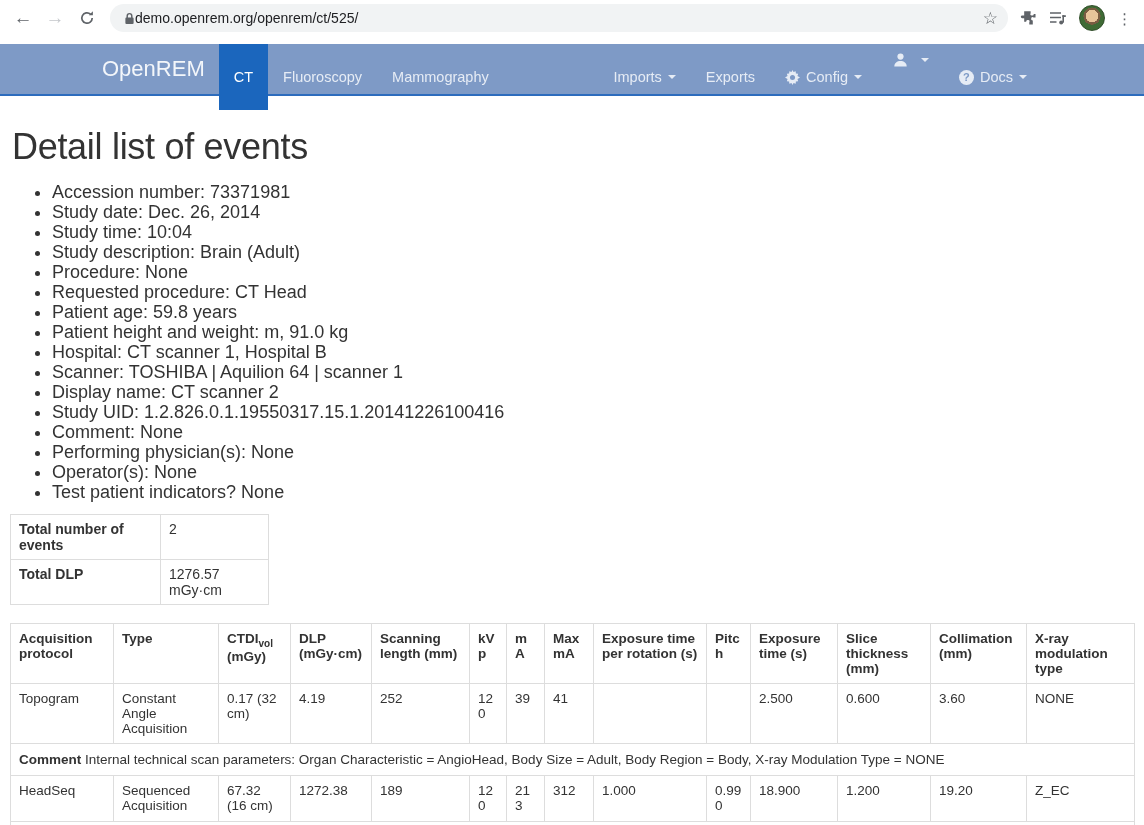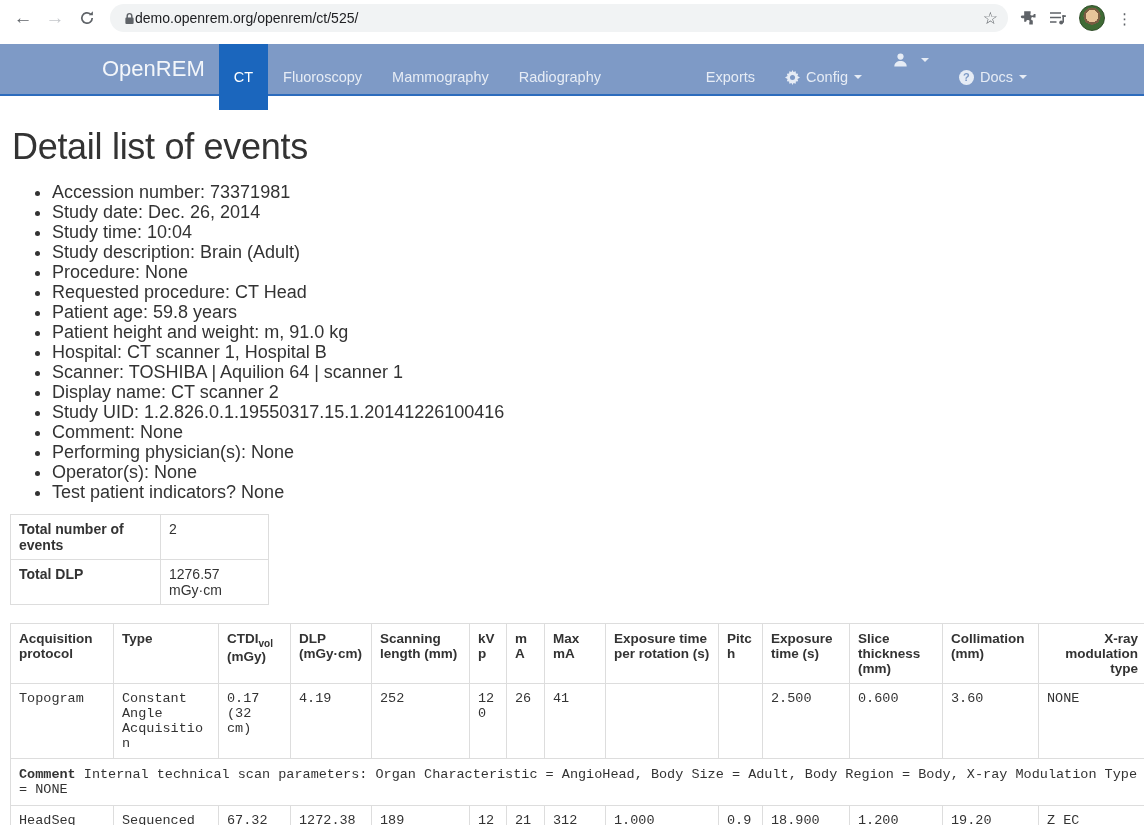--- a/index.html
+++ b/index.html
@@ -130,21 +130,21 @@
   .summary-table td{width:108px;}
 
   .events-table{width:1124px;table-layout:fixed;}
   .events-table th,.events-table td{
     border:1px solid var(--table-border);
     padding:7px 8px;
     font-size:13.5px;text-align:left;vertical-align:top;
     word-wrap:break-word;
   }
   .events-table th{font-weight:bold;}
-  .events-table td{height:46px;font-family:Liberation Mono, monospace;}
+  .events-table td{height:46px;}
   .events-table tr.comment-row td{height:auto;padding:8px;}
   .events-table sub{font-size:10px;}
 </style>
 </head>
 <body>
 
 <div class="chrome">
   <button class="chrome-btn">←</button>
   <button class="chrome-btn disabled">→</button>
   <button class="chrome-btn">
@@ -182,25 +182,28 @@
     <ul class="nav-tabs">
       <li>
           <a class="active">CT</a>
         </li>
       <li>
           <a>Fluoroscopy</a>
         </li>
       <li>
           <a>Mammography</a>
         </li>
-      <li>
-          <a>Radiography</a>
-        </li>
     </ul>
     <ul class="nav-right">
+      <li>
+          <a>
+            <span>Imports</span>
+            <span class="caret"></span>
+          </a>
+        </li>
       <li>
           <a>
             <span>Exports</span>
           </a>
         </li>
       <li>
           <a>
         <span class="nav-ic">
           <svg width="15" height="15" viewBox="0 0 16 16">
             <path fill="#e6ecf5" d="M8 0l1.1 2.1 2.3-.7.2 2.4 2.4.2-.7 2.3L16 8l-2.7 1.7.7 2.3-2.4.2-.2 2.4-2.3-.7L8 16l-1.1-2.1-2.3.7-.2-2.4-2.4-.2.7-2.3L0 8l2.7-1.7-.7-2.3 2.4-.2.2-2.4 2.3.7z"></path>
@@ -271,38 +274,38 @@
   <table class="events-table">
     <thead>
         <tr>
           <th style="width: 103px;">Acquisition protocol</th>
           <th style="width: 105px;">Type</th>
           <th style="width: 72px;">CTDI<sub>vol</sub> (mGy)</th>
           <th style="width: 81px;">DLP (mGy·cm)</th>
           <th style="width: 98px;">Scanning length (mm)</th>
           <th style="width: 37px;">kVp</th>
           <th style="width: 38px;">mA</th>
-          <th style="width: 61px;">Max mA</th>
+          <th style="width: 49px;">Max mA</th>
           <th style="width: 113px;">Exposure time per rotation (s)</th>
           <th style="width: 44px;">Pitch</th>
           <th style="width: 87px;">Exposure time (s)</th>
           <th style="width: 93px;">Slice thickness (mm)</th>
           <th style="width: 96px;">Collimation (mm)</th>
-          <th style="width: 108px; text-align: right;">X-ray modulation type</th>
+          <th style="width: 108px;">X-ray modulation type</th>
         </tr>
       </thead>
     <tbody>
         <tr>
           <td>Topogram</td>
           <td>Constant Angle Acquisition</td>
           <td>0.17 (32 cm)</td>
           <td>4.19</td>
           <td>252</td>
           <td>120</td>
-          <td>26</td>
+          <td>39</td>
           <td>41</td>
           <td></td>
           <td></td>
           <td>2.500</td>
           <td>0.600</td>
           <td>3.60</td>
           <td>NONE</td>
         </tr>
         <tr class="comment-row">
           <td colspan="14"><strong>Comment</strong> Internal technical scan parameters: Organ Characteristic = AngioHead, Body Size = Adult, Body Region = Body, X-ray Modulation Type = NONE</td>

